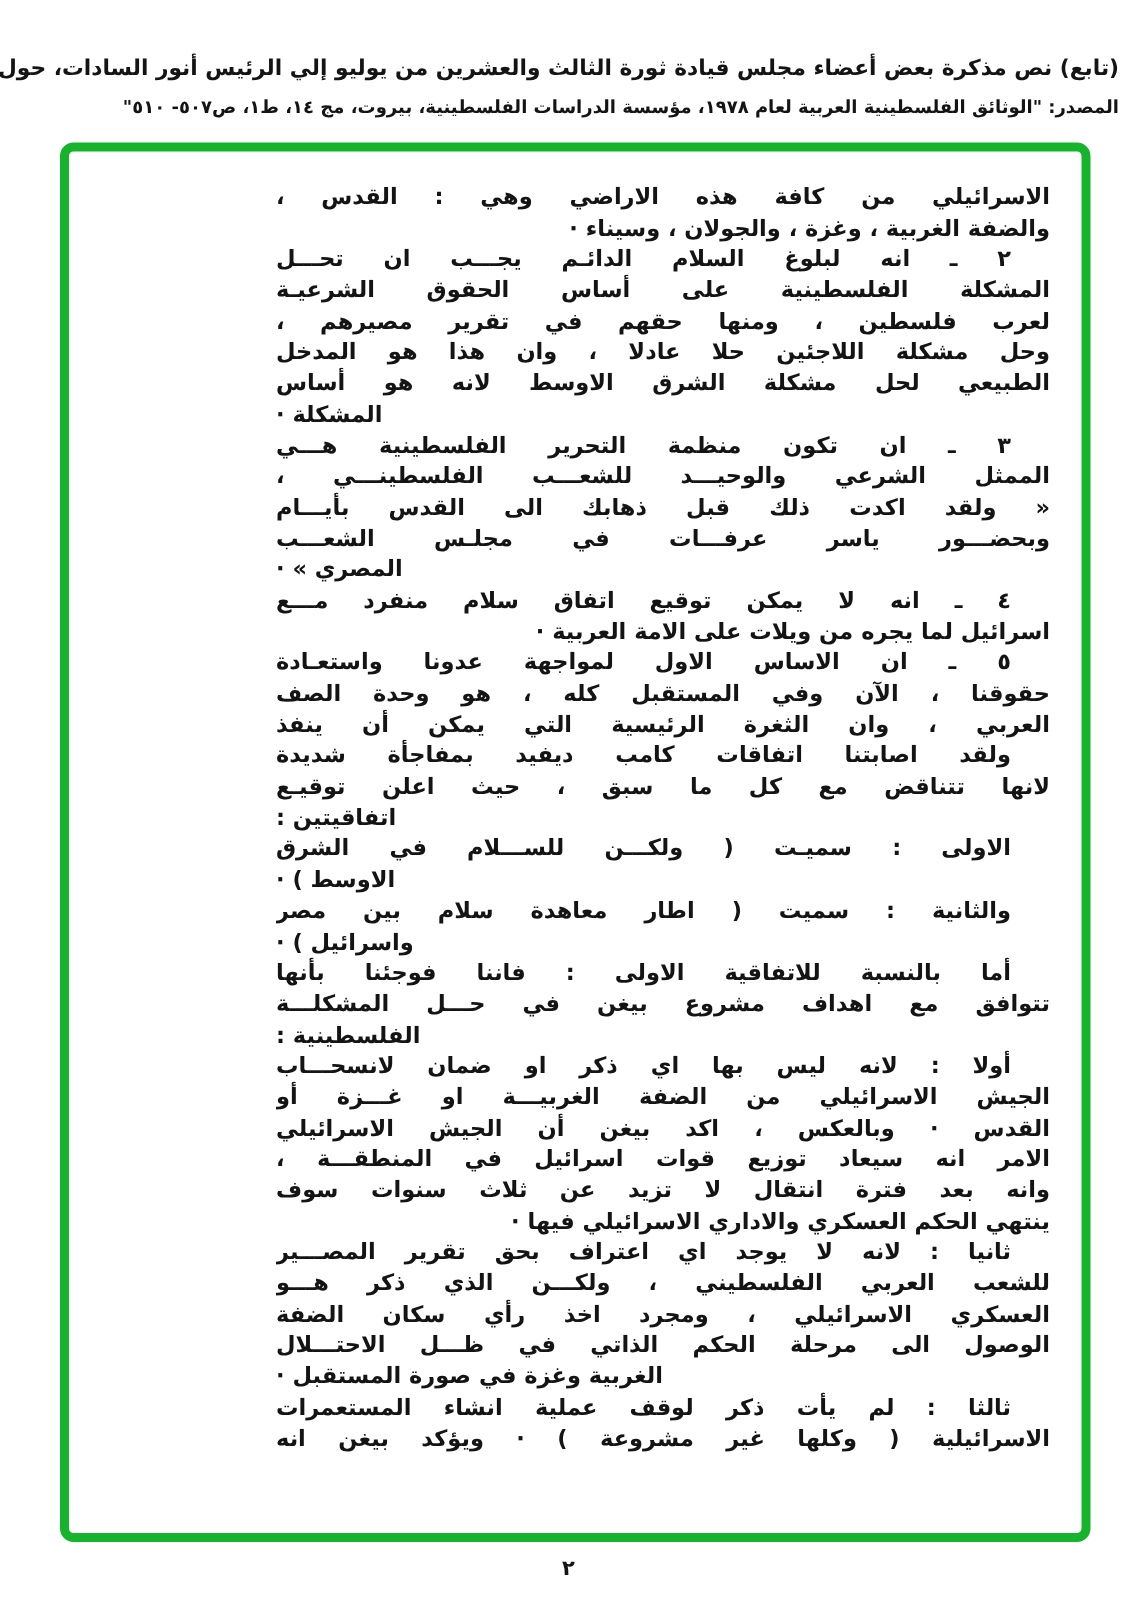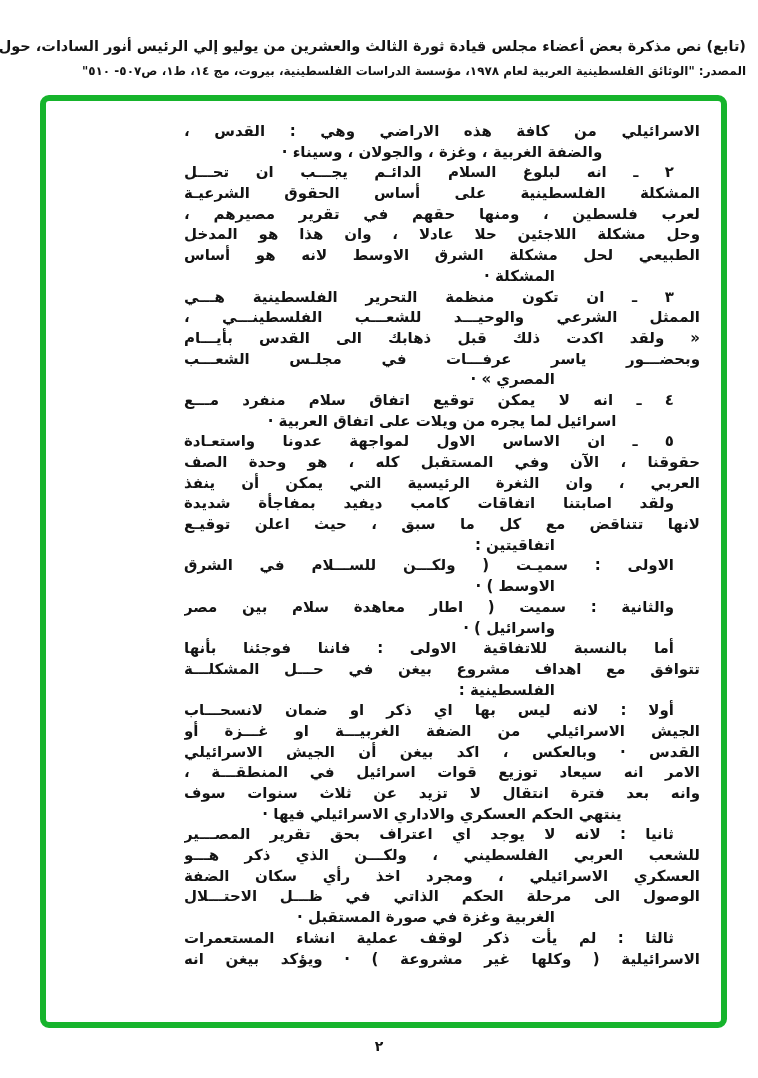--- a/index.html
+++ b/index.html
@@ -29,22 +29,22 @@
   .doc{
     position:absolute;top:121px;right:58px;width:516px;
     direction:rtl;
   }
   .ln{
     height:20.7px;line-height:20.7px;font-size:15px;font-weight:700;
     overflow:hidden;
   }
   .j{text-align:justify;text-align-last:justify;}
   .o{text-align:justify;text-align-last:justify;text-indent:26px;}
-  .t{text-align:right;padding-left:0;padding-right:145px;box-sizing:border-box;}
-  .r{text-align:center;}
+  .t{text-align:left;padding-left:0;padding-right:145px;box-sizing:border-box;}
+  .r{text-align:right;}
   
   .pgnum{
     position:absolute;top:1038px;left:0;width:758px;text-align:center;
     font-size:14px;font-weight:700;direction:rtl;
   }
 </style>
 </head>
 <body style="color: rgb(20, 20, 20); background: rgb(255, 255, 255);">
 
 <div class="hdr">
@@ -62,21 +62,21 @@
   <div class="ln j">لعرب فلسطين ، ومنها حقهم في تقرير مصيرهم ،</div>
   <div class="ln j">وحل مشكلة اللاجئين حلا عادلا ، وان هذا هو المدخل</div>
   <div class="ln j">الطبيعي لحل مشكلة الشرق الاوسط لانه هو أساس</div>
   <div class="ln t">المشكلة ·</div>
   <div class="ln o">٣ ـ ان تكون منظمة التحرير الفلسطينية هـــي</div>
   <div class="ln j">الممثل الشرعي والوحيـــد للشعـــب الفلسطينـــي ،</div>
   <div class="ln j">« ولقد اكدت ذلك قبل ذهابك الى القدس بأيـــام</div>
   <div class="ln j">وبحضـــور ياسر عرفـــات في مجلـس الشعـــب</div>
   <div class="ln t">المصري » ·</div>
   <div class="ln o">٤ ـ انه لا يمكن توقيع اتفاق سلام منفرد مـــع</div>
-  <div class="ln r">اسرائيل لما يجره من ويلات على اتفاق العربية ·</div>
+  <div class="ln r">اسرائيل لما يجره من ويلات على الامة العربية ·</div>
   <div class="ln o">٥ ـ ان الاساس الاول لمواجهة عدونا واستعـادة</div>
   <div class="ln j">حقوقنا ، الآن وفي المستقبل كله ، هو وحدة الصف</div>
   <div class="ln j">العربي ، وان الثغرة الرئيسية التي يمكن أن ينفذ</div>
   <div class="ln o">ولقد اصابتنا اتفاقات كامب ديفيد بمفاجأة شديدة</div>
   <div class="ln j">لانها تتناقض مع كل ما سبق ، حيث اعلن توقيـع</div>
   <div class="ln t">اتفاقيتين :</div>
   <div class="ln o">الاولى : سميـت ( ولكـــن للســـلام في الشرق</div>
   <div class="ln t">الاوسط ) ·</div>
   <div class="ln o">والثانية : سميت ( اطار معاهدة سلام بين مصر</div>
   <div class="ln t">واسرائيل ) ·</div>

